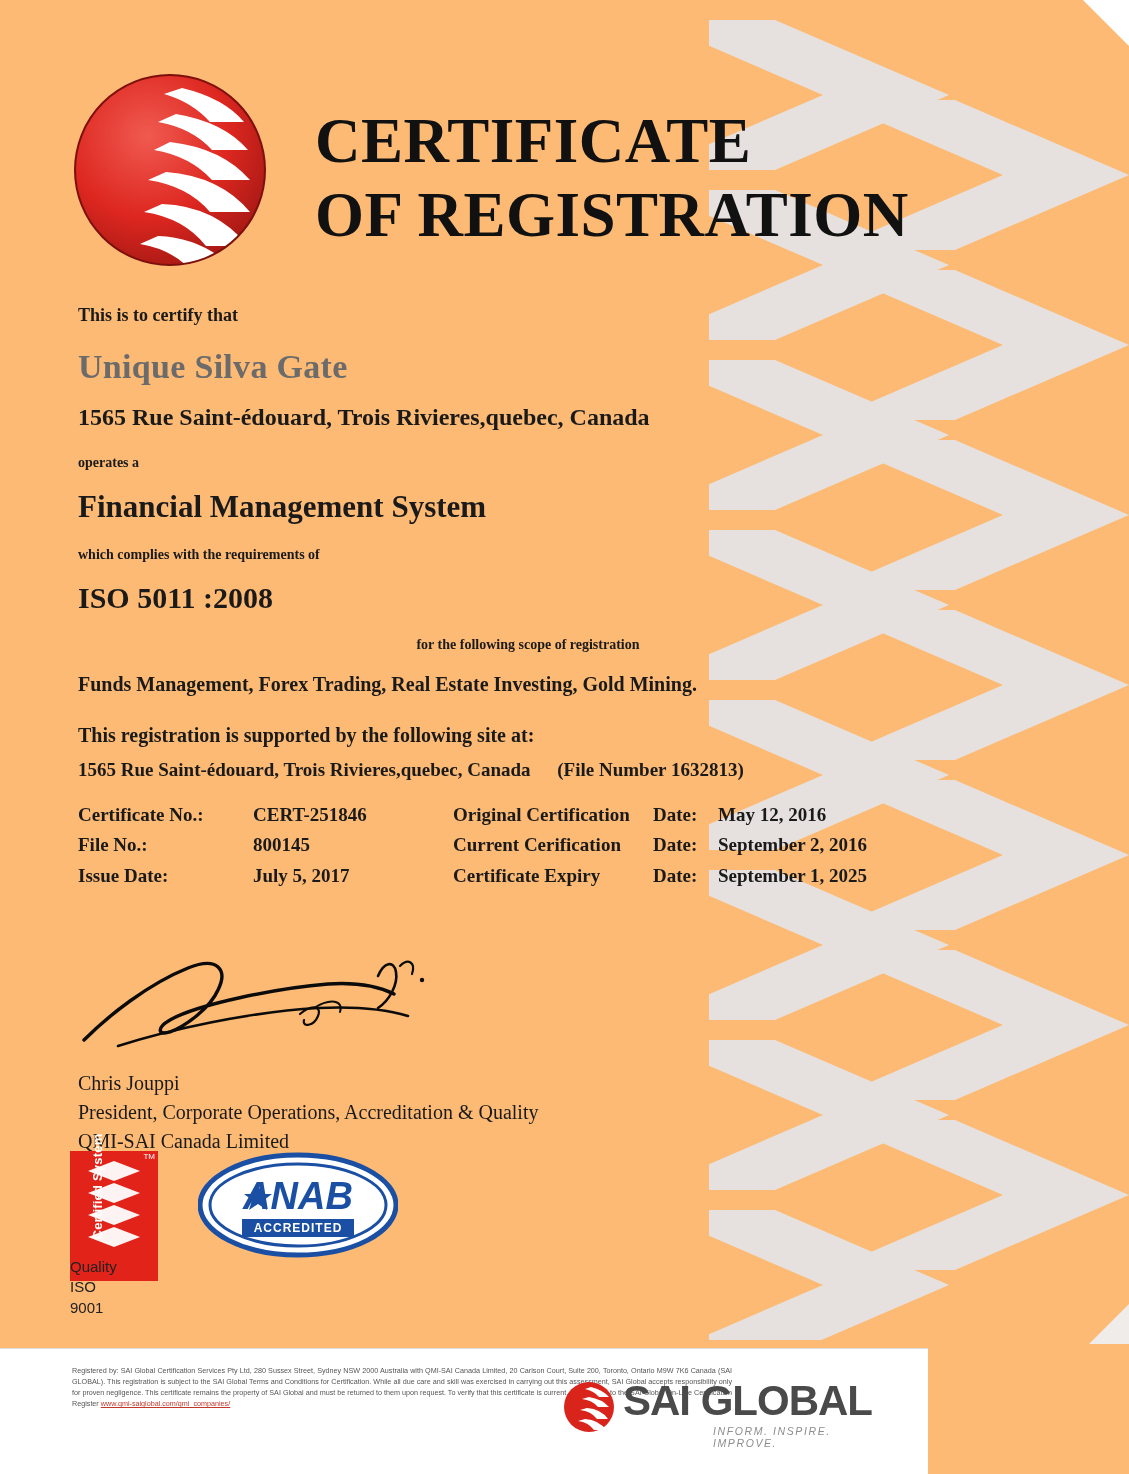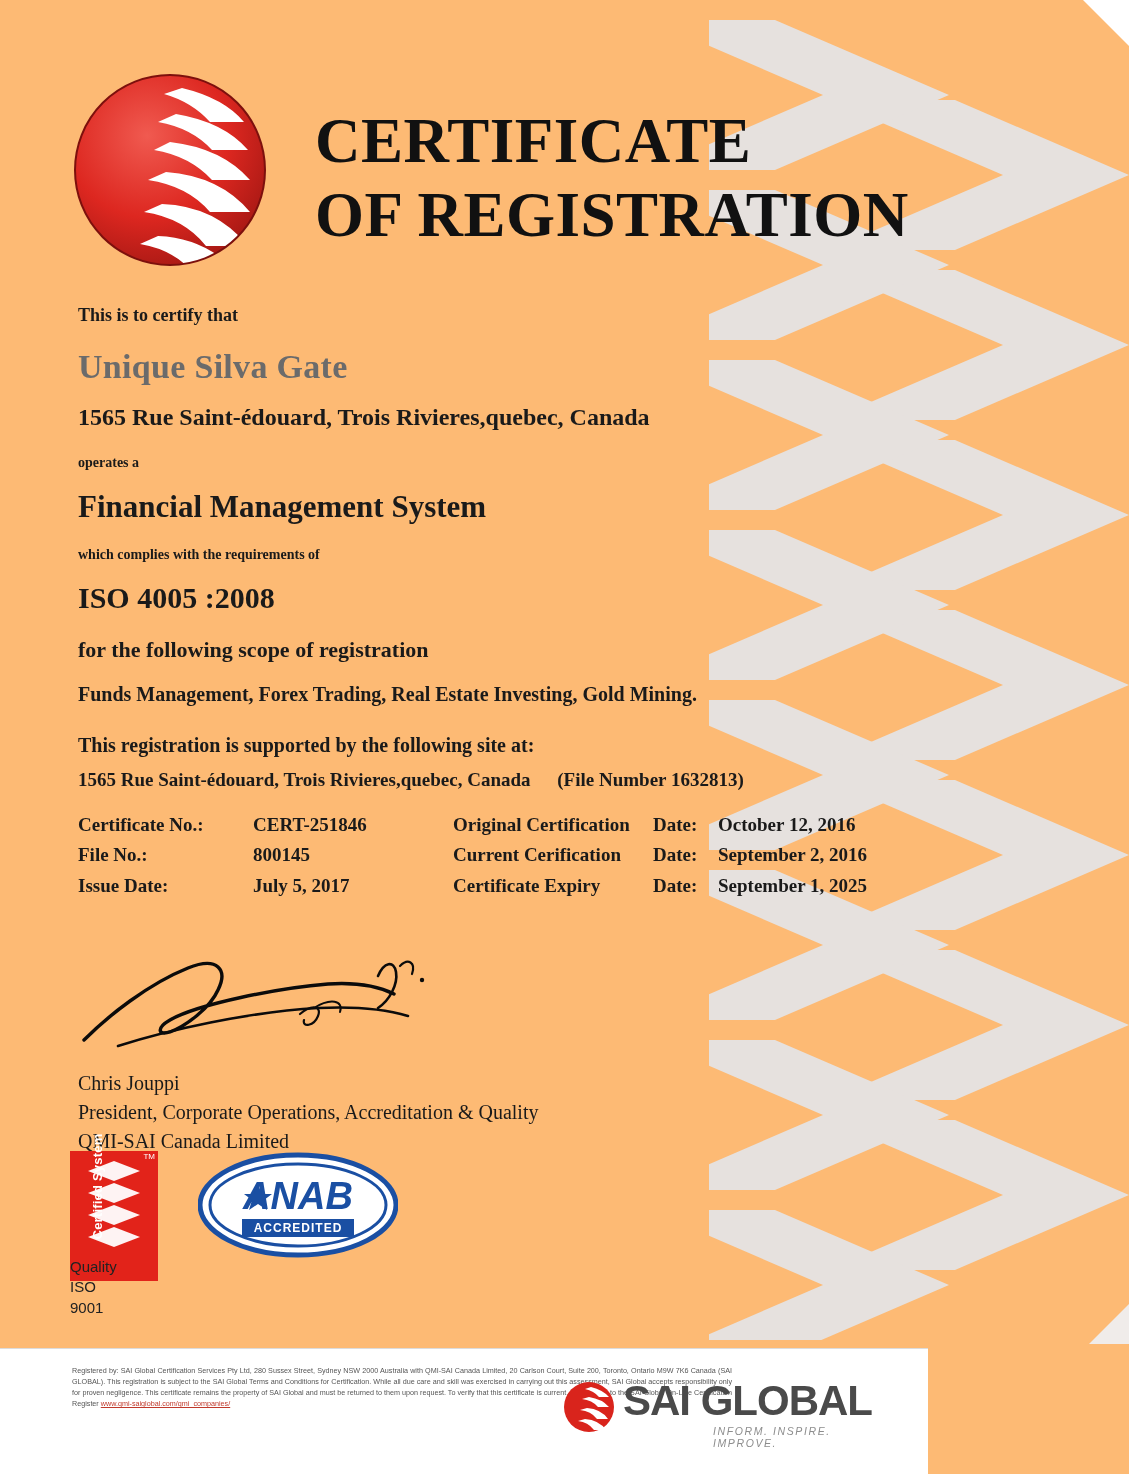--- a/index.html
+++ b/index.html
@@ -116,23 +116,24 @@
     font-size: 31px;
     font-weight: bold;
     margin: 0 0 22px 0;
   }
   .standard {
     font-size: 30px;
     font-weight: bold;
     margin: 0 0 22px 0;
   }
   .scope-label {
-    font-size: 22px;
+    font-size: 14px;
     font-weight: bold;
     margin: 0 0 20px 0;
+    text-align: center;
   }
   .scope {
     font-size: 20px;
     font-weight: bold;
     margin: 0 0 28px 0;
   }
   .site-label {
     font-size: 20px;
     font-weight: bold;
     margin: 0 0 12px 0;
@@ -330,35 +331,35 @@
     </div>
   </div>
 
   <div class="body">
     <p class="lead">This is to certify that</p>
     <p class="company">Unique Silva Gate</p>
     <p class="address">1565 Rue Saint-édouard, Trois Rivieres,quebec, Canada</p>
     <p class="small-line">operates a</p>
     <p class="system">Financial Management System</p>
     <p class="small-line">which complies with the requirements of</p>
-    <p class="standard">ISO 4005 :2008</p>
+    <p class="standard">ISO 5011 :2008</p>
     <p class="scope-label">for the following scope of registration</p>
     <p class="scope">Funds Management, Forex Trading, Real Estate Investing, Gold Mining.</p>
     <p class="site-label">This registration is supported by the following site at:</p>
     <p class="site-line">
       <span>1565 Rue Saint-édouard, Trois Rivieres,quebec, Canada</span>
       <span class="filenum">(File Number 1632813)</span>
     </p>
 
     <div class="details">
       <span>Certificate No.:</span>
       <span>CERT-251846</span>
       <span>Original Certification</span>
       <span>Date:</span>
-      <span>October 12, 2016</span>
+      <span>May 12, 2016</span>
 
       <span>File No.:</span>
       <span>800145</span>
       <span>Current Cerification</span>
       <span>Date:</span>
       <span>September 2, 2016</span>
 
       <span>Issue Date:</span>
       <span>July 5, 2017</span>
       <span>Certificate Expiry</span>

